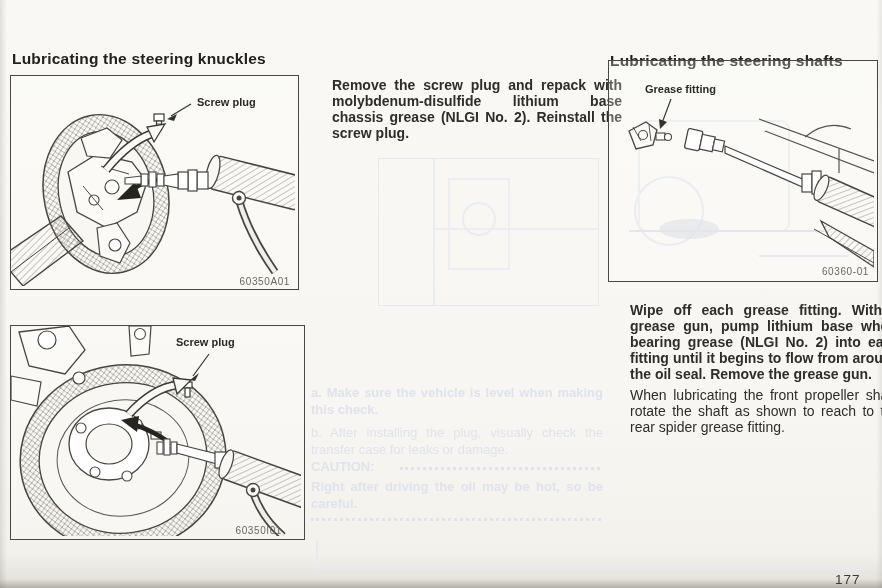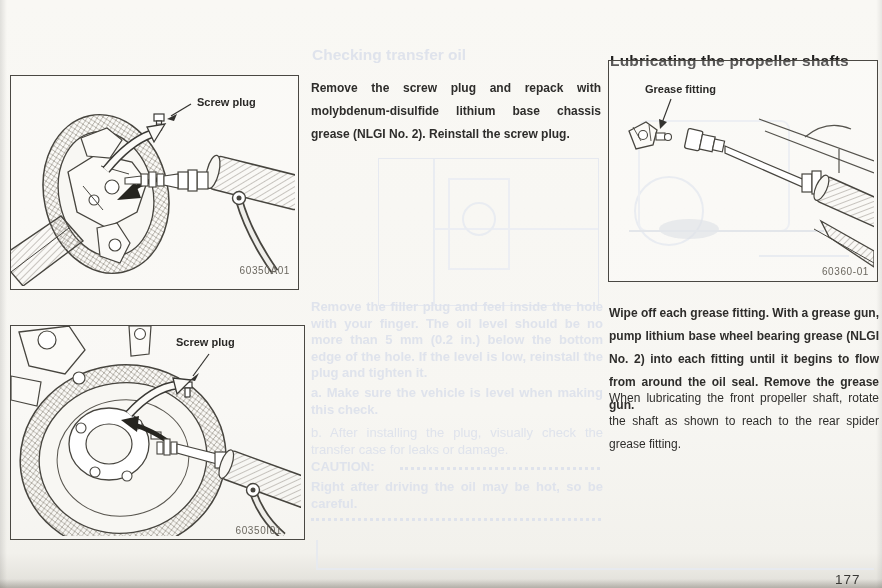--- a/index.html
+++ b/index.html
@@ -11,59 +11,58 @@
     color:#2e2d2b;
   }
   .edge-left{position:absolute;left:0;top:0;width:7px;height:588px;
     background:linear-gradient(90deg,rgba(0,0,0,0.10),rgba(0,0,0,0));}
   .edge-right{position:absolute;right:0;top:0;width:6px;height:588px;
     background:linear-gradient(270deg,rgba(0,0,0,0.07),rgba(0,0,0,0));}
   .edge-bottom{position:absolute;left:0;bottom:0;width:882px;height:9px;
     background:linear-gradient(0deg,rgba(60,55,45,0.28),rgba(60,55,45,0));}
   .abs{position:absolute;}
   h2.sec{font-size:15.5px;font-weight:bold;margin:0;letter-spacing:0.2px;color:#222120;white-space:nowrap;}
-  .body-text{font-size:12px;line-height:23px;text-align:justify;}
+  .body-text{font-size:14px;line-height:16px;text-align:justify;margin-left:21px;}
   .bold{font-weight:bold;}
   .figure{position:absolute;border:1.6px solid #4a4843;background:rgba(255,255,255,0.25);text-align:right;}
   .fig-label{position:absolute;font-size:11px;font-weight:bold;color:#2a2927;white-space:nowrap;}
   .fig-num{position:absolute;font-size:10px;color:#6b675f;letter-spacing:0.6px;font-family:"Liberation Sans","DejaVu Sans",sans-serif;}
   .page-num{position:absolute;left:835px;top:572px;font-size:13.5px;color:#3a3936;letter-spacing:1px;}
   
   .ghost{color:#dfe3ec;}
   .ghost-h{font-size:15.5px;font-weight:bold;white-space:nowrap;}
   .ghost-t{font-size:13px;line-height:16.6px;text-align:justify;font-weight:bold;}
   .ghost-box{position:absolute;border:1.5px solid #e6e9f0;}
   .ghost-dots{border-top:3px dotted #dfe3ec;height:0;}
   .ghost-line{position:absolute;background:#e7eaef;}
   svg{display:block;}
 </style>
 </head>
 <body>
 
 <div class="page">
 
-  <div class="abs ghost ghost-h" style="left:312px;top:46px;">Checking transfer oil</div>
   <div class="ghost-box" style="left:378px;top:158px;width:219px;height:146px;">
     <svg width="219" height="146" viewBox="0 0 219 146">
       <line x1="55" y1="0" x2="55" y2="146" stroke="#e9ecf1" stroke-width="2"></line>
       <line x1="55" y1="70" x2="219" y2="70" stroke="#eceef3" stroke-width="2"></line>
       <rect x="70" y="20" width="60" height="90" fill="none" stroke="#eceef3" stroke-width="2"></rect>
       <circle cx="100" cy="60" r="16" fill="none" stroke="#e9ecf1" stroke-width="2"></circle>
     </svg>
   </div>
-  <div class="abs ghost ghost-t" style="left:311px;top:299px;width:292px;">Remove the filler plug and feel inside the hole with your finger. The oil level should be no more than 5 mm (0.2 in.) below the bottom edge of the hole. If the level is low, reinstall the plug and tighten it.</div>
   <div class="abs ghost ghost-t" style="left:311px;top:385px;width:292px;font-weight:bold;">a. Make sure the vehicle is level when making this check.</div>
   <div class="abs ghost ghost-t" style="left:311px;top:425px;width:292px;font-weight:normal;">b. After installing the plug, visually check the transfer case for leaks or damage.</div>
   <div class="abs ghost ghost-t" style="left:311px;top:459px;width:90px;">CAUTION:</div>
   <div class="abs ghost-dots" style="left:400px;top:467px;width:200px;"></div>
   <div class="abs ghost ghost-t" style="left:311px;top:479px;width:292px;">Right after driving the oil may be hot, so be careful.</div>
   <div class="abs ghost-dots" style="left:311px;top:518px;width:290px;"></div>
   <div class="ghost-line" style="left:316px;top:540px;width:1.5px;height:29px;"></div>
   <div class="ghost-line" style="left:316px;top:568px;width:558px;height:1.5px;"></div>
 
+  <h2 class="sec abs" style="left:12px;top:50px;">Lubricating the steering knuckles</h2>
 
   <div class="figure" style="left:10px;top:75px;width:287px;height:213px;">
     <svg width="284" height="210" viewBox="0 0 284 210">
       <defs>
         <pattern id="x1" width="6" height="6" patternUnits="userSpaceOnUse">
           <path d="M0,6 L6,0 M0,0 L6,6" stroke="#aba79e" stroke-width="0.9"></path>
         </pattern>
         <pattern id="h1" width="5" height="5" patternUnits="userSpaceOnUse" patternTransform="rotate(45)">
           <line x1="0" y1="0" x2="0" y2="5" stroke="#9b978e" stroke-width="1.1"></line>
         </pattern>
@@ -114,21 +113,21 @@
       <rect x="130" y="98" width="7" height="12" fill="#fff" stroke="#47453f" stroke-width="1.1"></rect>
       <polygon points="153,100 167,98 167,112 153,109" fill="#fff" stroke="#47453f" stroke-width="1.1"></polygon>
       <polygon points="114,102 130,100 130,108 114,108" fill="#fff" stroke="#47453f" stroke-width="1.1"></polygon>
 
       <path d="M228,124 C236,152 250,176 264,196" stroke="#47453f" stroke-width="8" fill="none"></path>
       <path d="M228,124 C236,152 250,176 264,196" stroke="#efeeea" stroke-width="4.5" fill="none"></path>
       <circle cx="228" cy="122" r="6.5" fill="#fff" stroke="#47453f" stroke-width="1.4"></circle>
       <circle cx="228" cy="122" r="2.5" fill="#47453f"></circle>
     </svg>
     <span class="fig-label" style="left:186px;top:20px;">Screw plug</span>
-    <span class="fig-num" style="right:8px;bottom:13px;">60350A01</span>
+    <span class="fig-num" style="right:8px;bottom:2px;">60350A01</span>
   </div>
 
   <div class="figure" style="left:10px;top:325px;width:293px;height:213px;">
     <svg width="290" height="210" viewBox="0 0 290 210">
       <defs>
         <pattern id="x2" width="6" height="6" patternUnits="userSpaceOnUse">
           <path d="M0,6 L6,0 M0,0 L6,6" stroke="#aba79e" stroke-width="0.9"></path>
         </pattern>
         <pattern id="h2" width="5" height="5" patternUnits="userSpaceOnUse" patternTransform="rotate(45)">
           <line x1="0" y1="0" x2="0" y2="5" stroke="#9b978e" stroke-width="1.1"></line>
@@ -183,21 +182,21 @@
       <path d="M242,166 C248,184 258,198 272,210" stroke="#efeeea" stroke-width="4.5" fill="none"></path>
       <circle cx="242" cy="164" r="6.5" fill="#fff" stroke="#47453f" stroke-width="1.4"></circle>
       <circle cx="242" cy="164" r="2.5" fill="#47453f"></circle>
     </svg>
     <span class="fig-label" style="left:165px;top:10px;">Screw plug</span>
     <span class="fig-num" style="right:22px;bottom:3px;">60350I01</span>
   </div>
 
   <div class="abs body-text bold" style="left:311px;top:77px;width:290px;">Remove the screw plug and repack with molybdenum-disulfide lithium base chassis grease (NLGI No. 2). Reinstall the screw plug.</div>
 
-  <h2 class="sec abs" style="left:610px;top:52px;">Lubricating the propeller shafts</h2>
+  <h2 class="sec abs" style="left:610px;top:52px;">Lubricating the steering shafts</h2>
 
   <div class="figure" style="left:608px;top:60px;width:268px;height:220px;">
     <svg width="265" height="217" viewBox="0 0 265 217">
       <defs>
         <pattern id="h3" width="5" height="5" patternUnits="userSpaceOnUse" patternTransform="rotate(45)">
           <line x1="0" y1="0" x2="0" y2="5" stroke="#9b978e" stroke-width="1.1"></line>
         </pattern>
       </defs>
 
       <circle cx="60" cy="150" r="34" fill="none" stroke="#e9ecf1" stroke-width="2"></circle>

